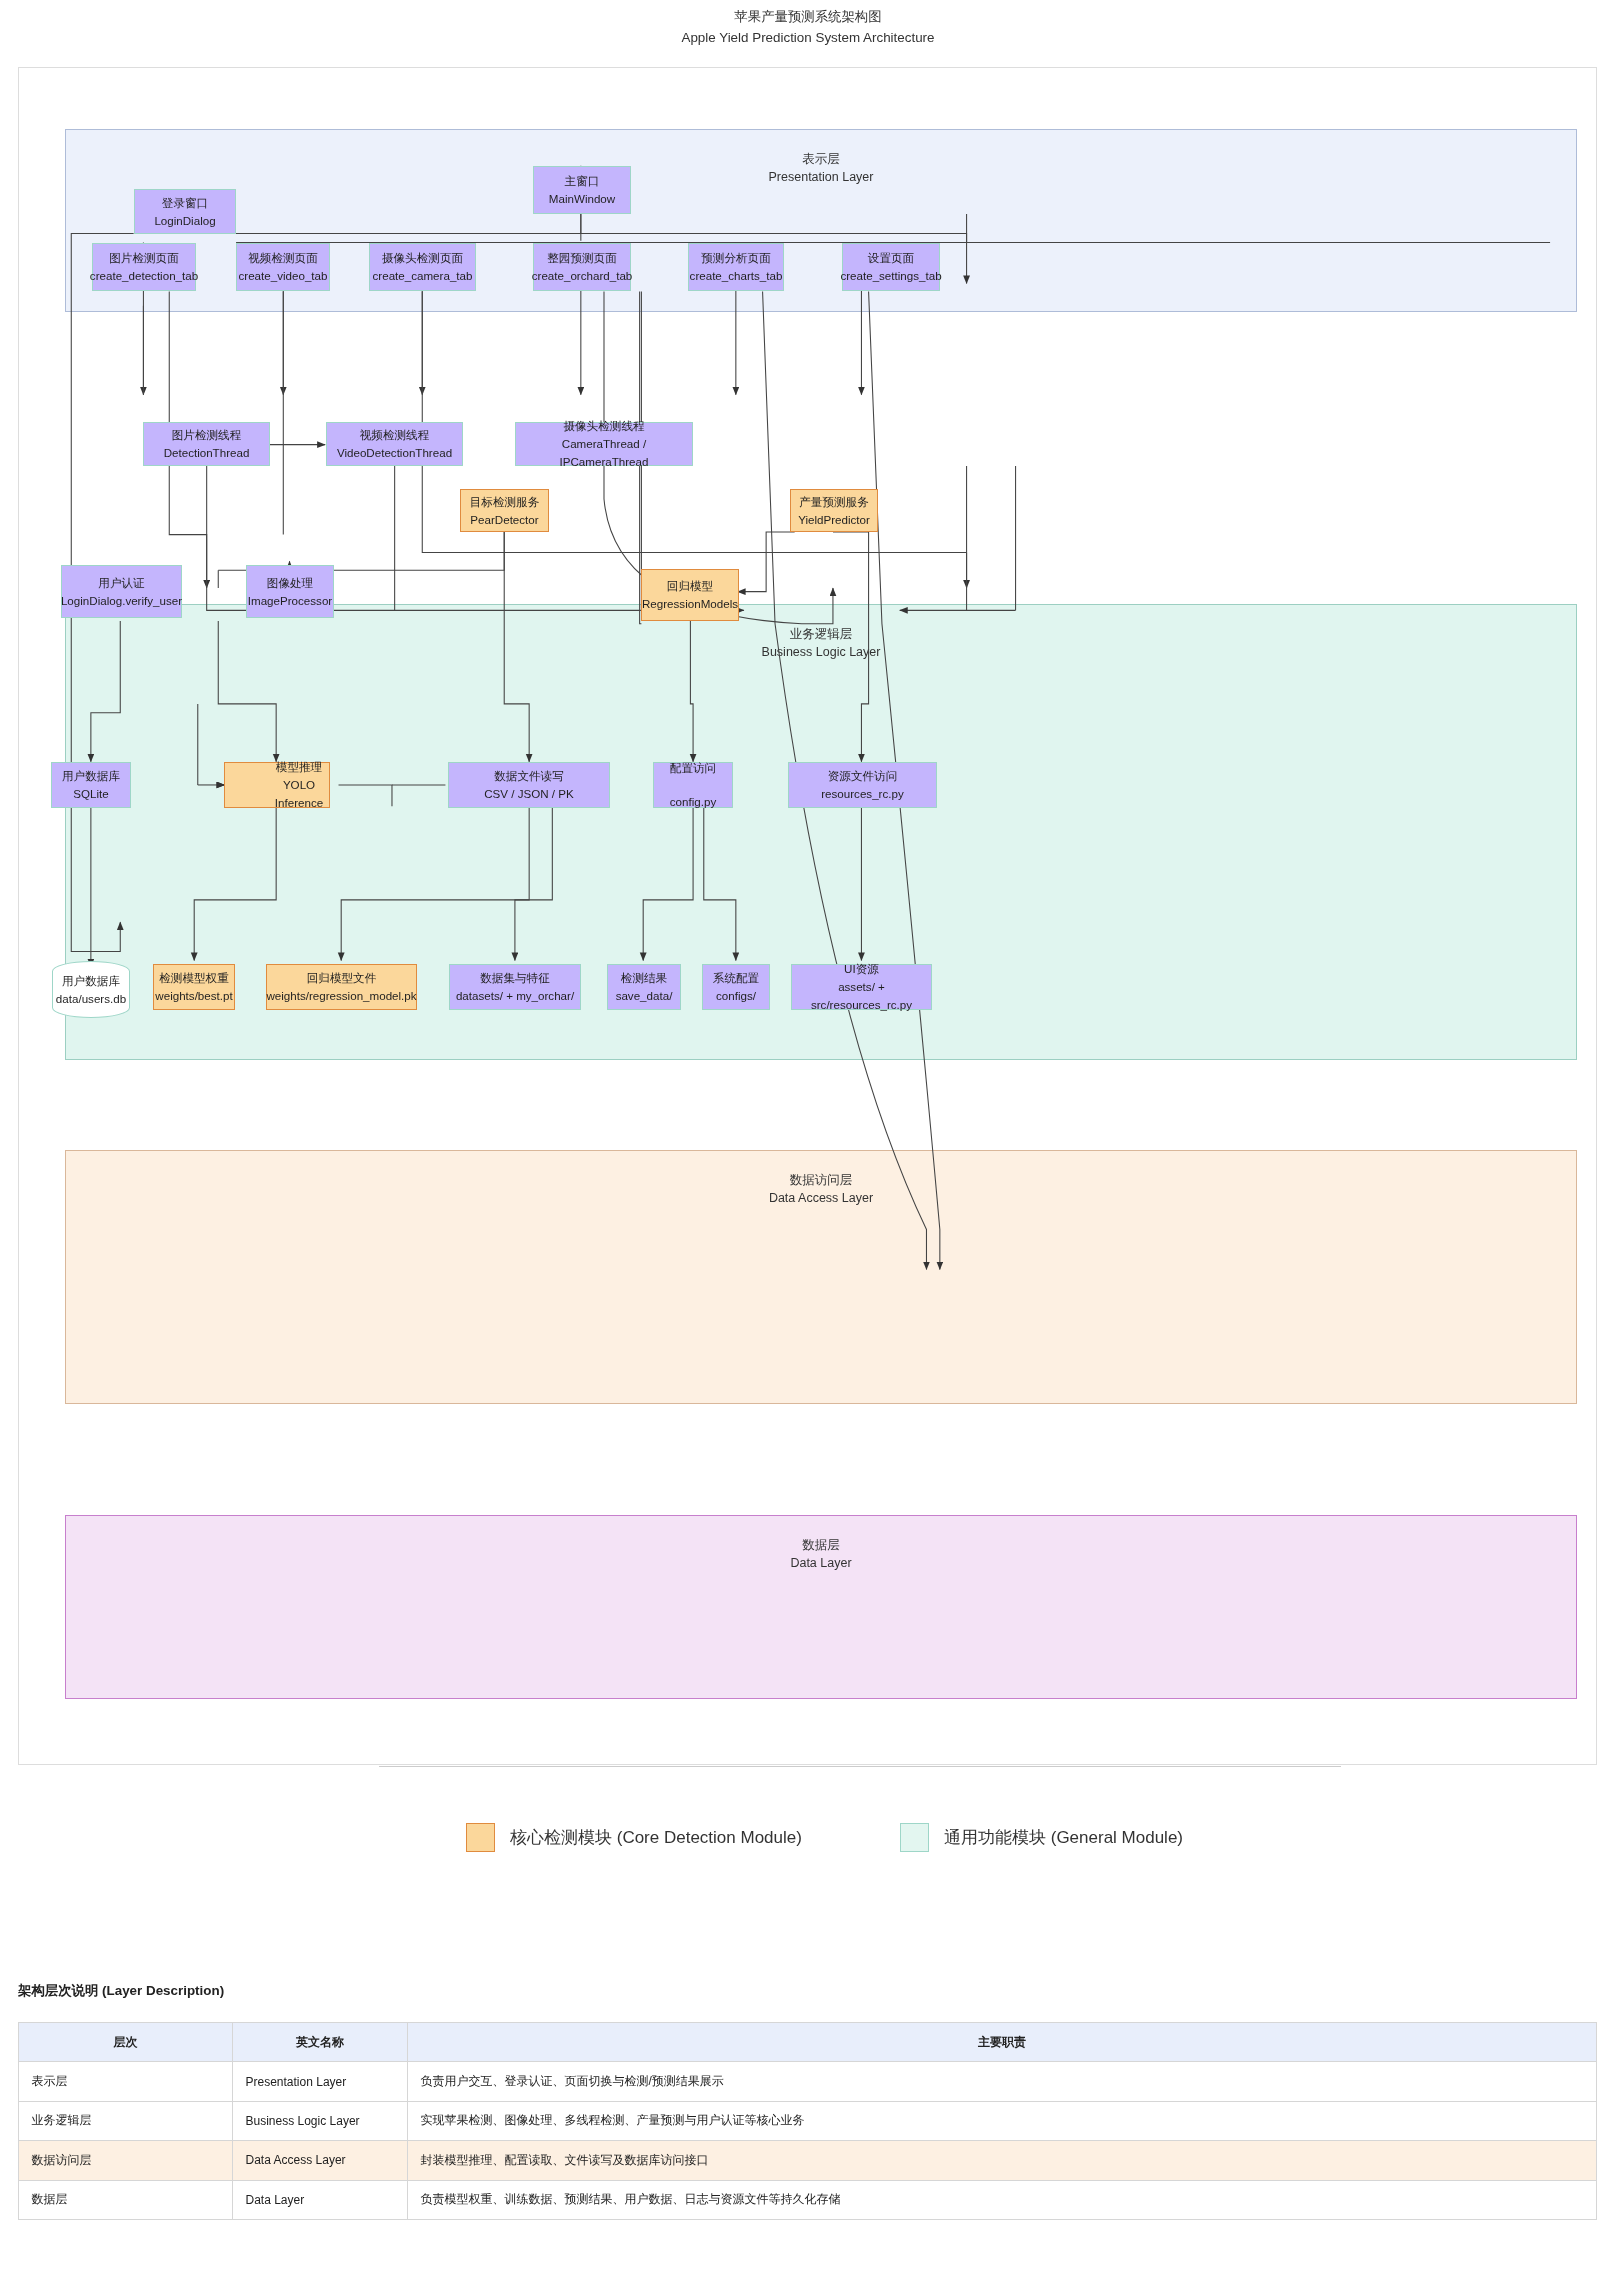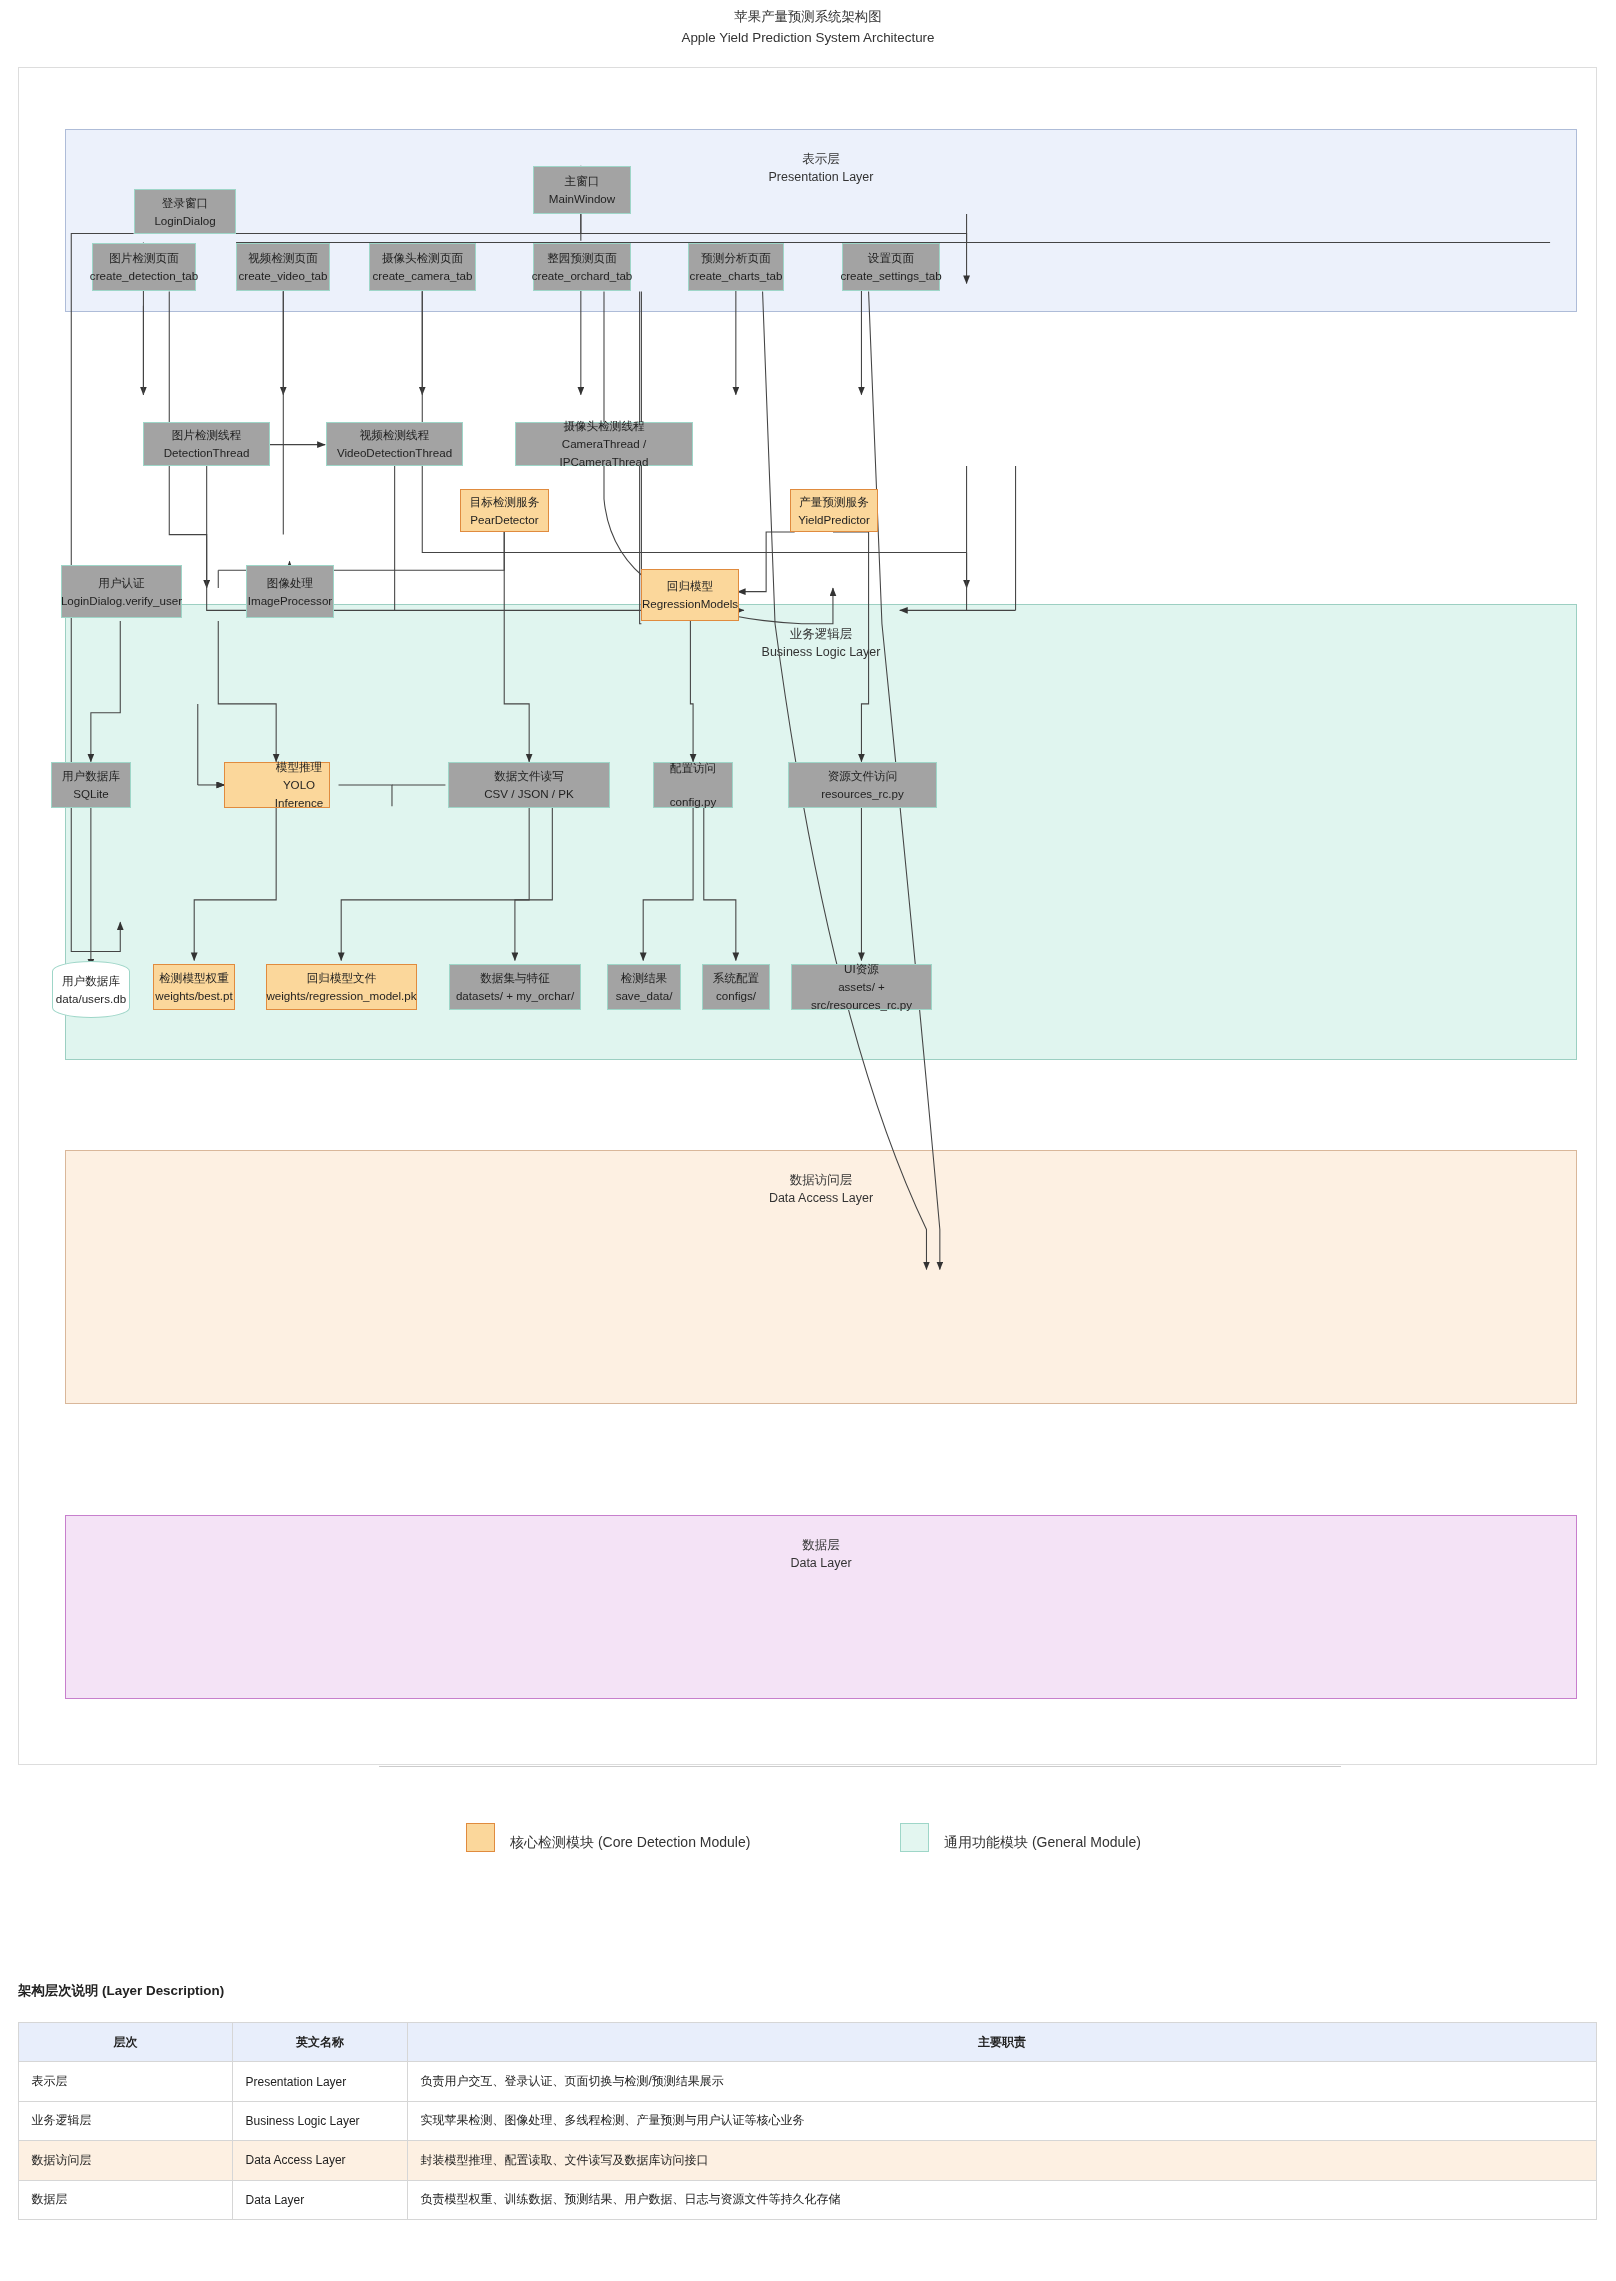--- a/index.html
+++ b/index.html
@@ -33,41 +33,41 @@
   #layer-dataaccess{left:65px;top:1150px;width:1512px;height:89px;
     background:#fdf0e2;border:0.9px solid #d9b79a;}
   #layer-datalayer{left:65px;top:1515px;width:1512px;height:89px;
     background:#f4e3f6;border:0.9px solid #c77fcd;}
 
   
   .node{
     position:absolute;box-sizing:border-box;
     display:flex;flex-direction:column;align-items:center;justify-content:center;
     font-size:11.6px;line-height:1.55;text-align:center;color:#1f1f1f;
-    background:#a3a3a3;border:0.9px solid #9ed6c8;
+    background:#c4b5fd;border:0.9px solid #9ed6c8;
   }
   .node.core{background:#fbd79b;border:0.9px solid #e08b3e;}
   .node .cn{display:block;}
   .node .en{display:block;}
 
   
   .cylinder{
     position:absolute;box-sizing:border-box;
     display:flex;flex-direction:column;align-items:center;justify-content:center;
     font-size:11.6px;line-height:1.55;text-align:center;color:#1f1f1f;
     background:#ffffff;border:0.9px solid #9ed6c8;
     border-radius:50% / 18%;
   }
 
   
   #wires{position:absolute;left:0;top:0;width:1616px;height:1765px;pointer-events:none;}
 
   
   #legend-divider{position:absolute;left:379px;top:1766px;width:962px;height:0.9px;background:#ccc;}
-  .legend-item{position:absolute;display:flex;align-items:flex-end;font-size:14px;color:#333;}
+  .legend-item{position:absolute;display:flex;align-items:center;font-size:17px;color:#333;}
   #legend-core{left:466px;top:1823px;}
   #legend-general{left:900px;top:1823px;}
   .legend-swatch{width:29px;height:29px;box-sizing:border-box;margin-right:15px;}
   .legend-swatch.core{background:#fbd79b;border:0.9px solid #e08b3e;}
   .legend-swatch.general{background:#e3f6f0;border:0.9px solid #9ed6c8;}
 
   
   #table-heading{position:absolute;left:18px;top:1982px;font-size:13.4px;font-weight:bold;color:#222;}
   #layer-table{position:absolute;left:18px;top:2022px;width:1579px;border-collapse:collapse;font-size:12px;}
   #layer-table th,#layer-table td{

